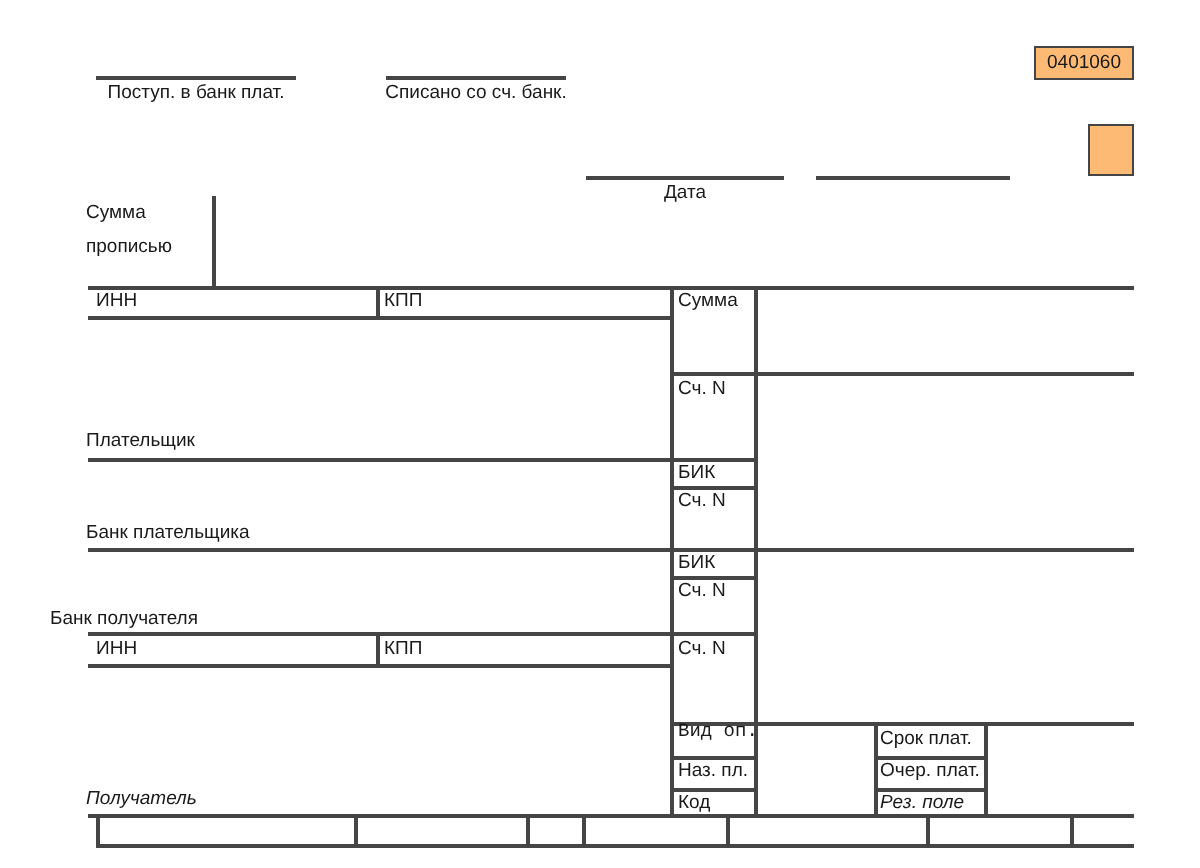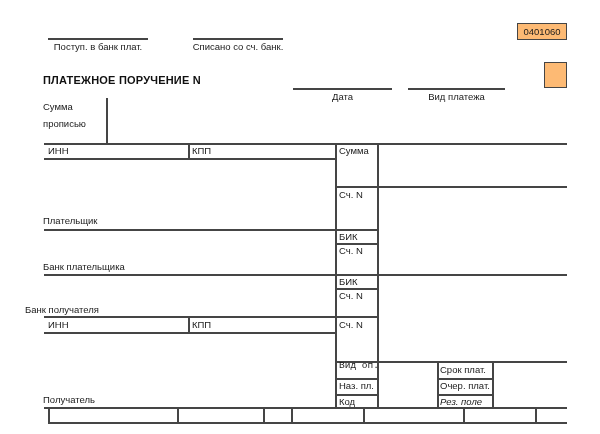--- a/index.html
+++ b/index.html
@@ -23,26 +23,24 @@
 
   <div class="hl" style="left:48px;top:38px;width:100px;"></div>
   <div class="hl" style="left:193px;top:38px;width:90px;"></div>
   <span class="lbl ctr" style="left:48px;top:41px;width:100px;">Поступ. в банк плат.</span>
   <span class="lbl ctr" style="left:190px;top:41px;width:96px;">Списано со сч. банк.</span>
 
   <div class="box codebox" style="left:517px;top:23px;width:48px;height:15px;">
     <span>0401060</span>
   </div>
 
-  <span class="title" style="left:43px;top:74px;">ПЛАТЕЖНОЕ ПОРУЧЕНИЕ N</span>
 
   <div class="hl" style="left:293px;top:88px;width:99px;"></div>
   <div class="hl" style="left:408px;top:88px;width:97px;"></div>
   <span class="lbl ctr" style="left:293px;top:91px;width:99px;">Дата</span>
-  <span class="lbl ctr" style="left:408px;top:91px;width:97px;">Вид платежа</span>
 
   <div class="box" style="left:544px;top:62px;width:21px;height:24px;"></div>
 
   <span class="lbl" style="left:43px;top:101px;">Сумма</span>
   <span class="lbl" style="left:43px;top:118px;">прописью</span>
   <div class="vl" style="left:106px;top:98px;height:45px;"></div>
 
   <div class="hl" style="left:44px;top:143px;width:523px;"></div>
   <div class="hl" style="left:44px;top:158px;width:291px;"></div>
   <div class="hl" style="left:335px;top:186px;width:232px;"></div>
@@ -89,15 +87,15 @@
   <span class="lbl" style="left:25px;top:304px;">Банк получателя</span>
   <span class="lbl" style="left:48px;top:319px;">ИНН</span>
   <span class="lbl" style="left:192px;top:319px;">КПП</span>
   <span class="lbl" style="left:339px;top:319px;">Сч. N</span>
   <span class="lbl" style="left:339px;top:360px;font-family:Liberation Mono, monospace;">Вид оп.</span>
   <span class="lbl" style="left:440px;top:364px;">Срок плат.</span>
   <span class="lbl" style="left:339px;top:380px;">Наз. пл.</span>
   <span class="lbl" style="left:440px;top:380px;">Очер. плат.</span>
   <span class="lbl" style="left:339px;top:396px;">Код</span>
   <span class="lbl" style="left:440px;top:396px;font-style:italic;">Рез. поле</span>
-  <span class="lbl" style="left:43px;top:394px;">Получатель</span>
+  <span class="lbl" style="left:43px;top:394px;font-style:italic;">Получатель</span>
 
 </div>
 
 </body></html>

